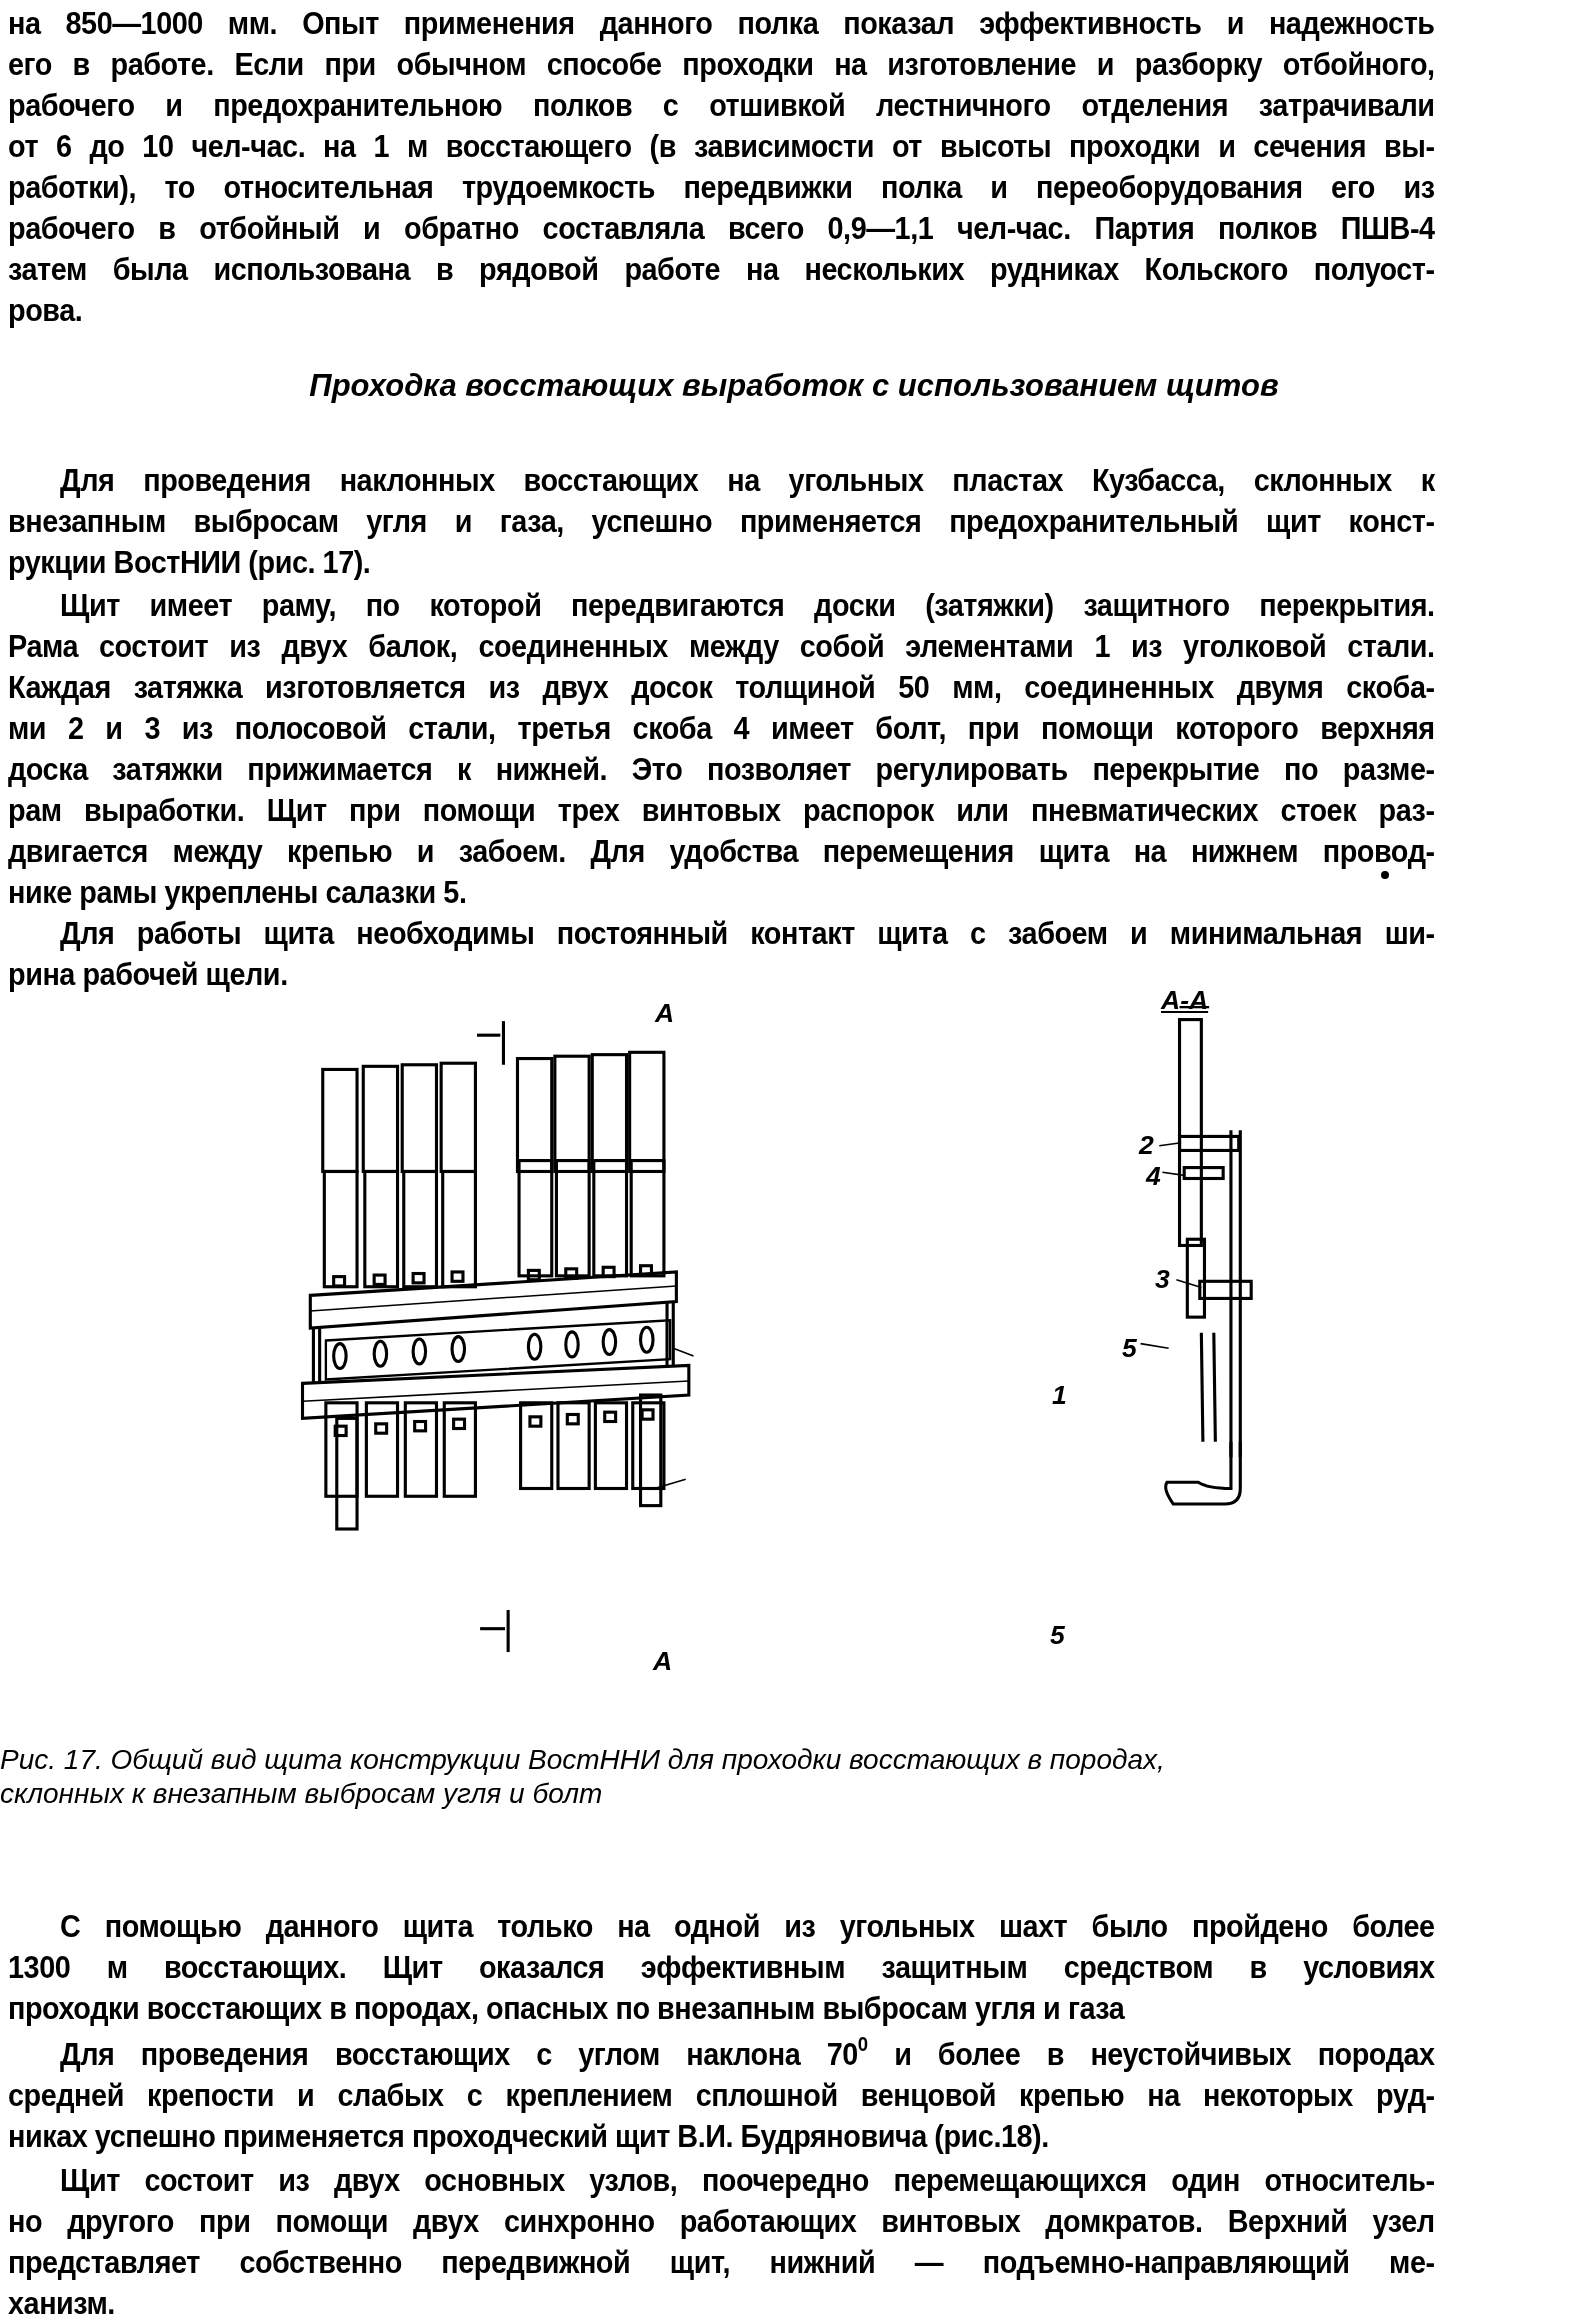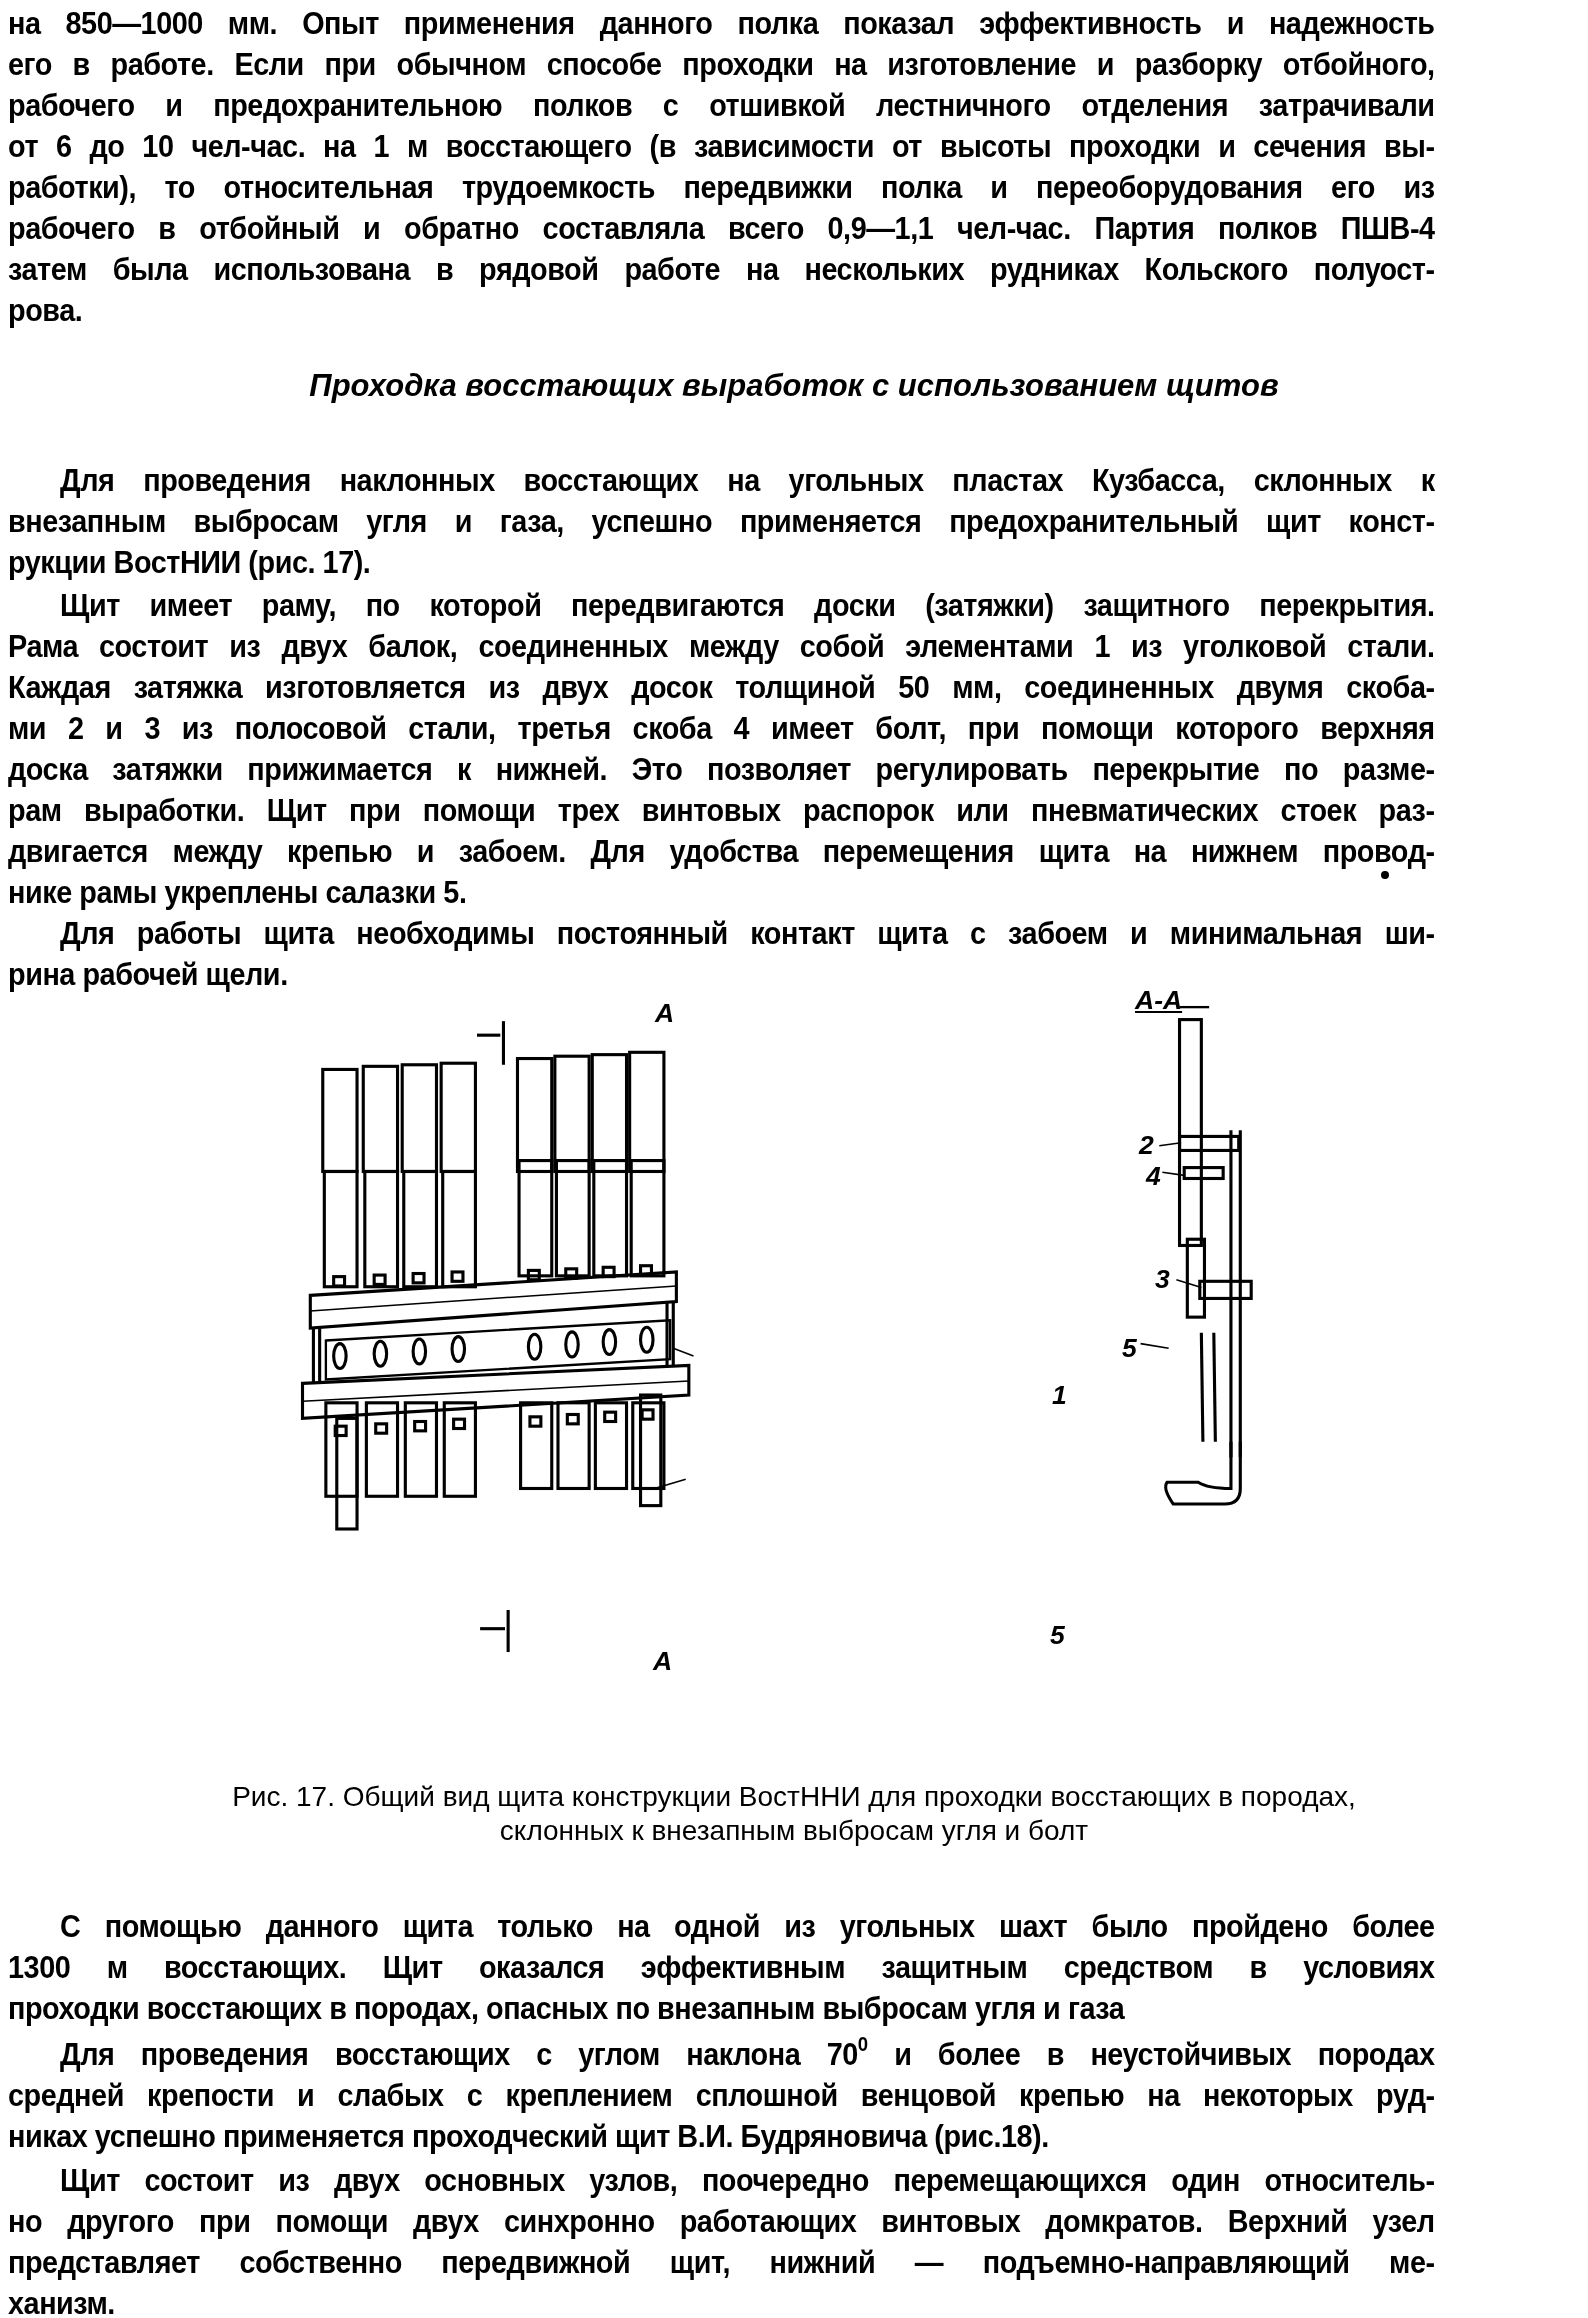--- a/index.html
+++ b/index.html
@@ -17,21 +17,21 @@
   }
   .txt .ln { display: block; white-space: nowrap; text-align: justify; text-align-last: justify; }
   .txt .ln.last { text-align-last: left; }
   .txt .ln.ind { padding-left: 56px; }
   .heading {
     position: absolute; left: 0; width: 1588px; top: 368px;
     text-align: center; font-size: 31px; font-weight: bold; font-style: italic;
   }
   .caption {
     position: absolute; left: 0; width: 1588px; top: 1743px;
-    text-align: center; font-size: 28px; line-height: 34px; margin-top: 37px;
+    font-size: 28px; font-style: italic; line-height: 34px;
   }
   .caption span { display: block; }
   .fig { position: absolute; left: 296px; top: 990px; }
   .fig-label { position: absolute; font-style: italic; font-weight: bold; font-size: 26.5px; }
   sup { font-size: 20px; vertical-align: 14px; line-height: 0; }
   .speck { position: absolute; background: #000; }
 </style>
 </head>
 <body>
 
@@ -158,21 +158,21 @@
           <line x1="1130" y1="372" x2="1162" y2="382" stroke-width="2"></line>
           <line x1="1084" y1="454" x2="1120" y2="460" stroke-width="2"></line>
         </g>
     </svg>
     
     <span class="fig-label" style="left:359px; top:7.8px;">А</span>
     <span class="fig-label" style="left:357px; top:656px;">А</span>
     <span class="fig-label" style="left:756px; top:390px;">1</span>
     <span class="fig-label" style="left:754px; top:630px;">5</span>
     
-    <span class="fig-label" style="left:839px; top:-4.7px; text-decoration: underline; text-align: center;">А-А</span>
+    <span class="fig-label" style="left:865px; top:-4.7px; text-decoration: underline; text-align: center;">А-А</span>
     <span class="fig-label" style="left:843px; top:140px;">2</span>
     <span class="fig-label" style="left:850px; top:171px;">4</span>
     <span class="fig-label" style="left:859px; top:274px;">3</span>
     <span class="fig-label" style="left:826px; top:343px;">5</span>
   </div>
 
   <div class="caption">
     <span>Рис.  17. Общий вид щита конструкции ВостННИ для проходки восстающих в породах,</span>
     <span>склонных к внезапным выбросам  угля и болт</span>
   </div>

